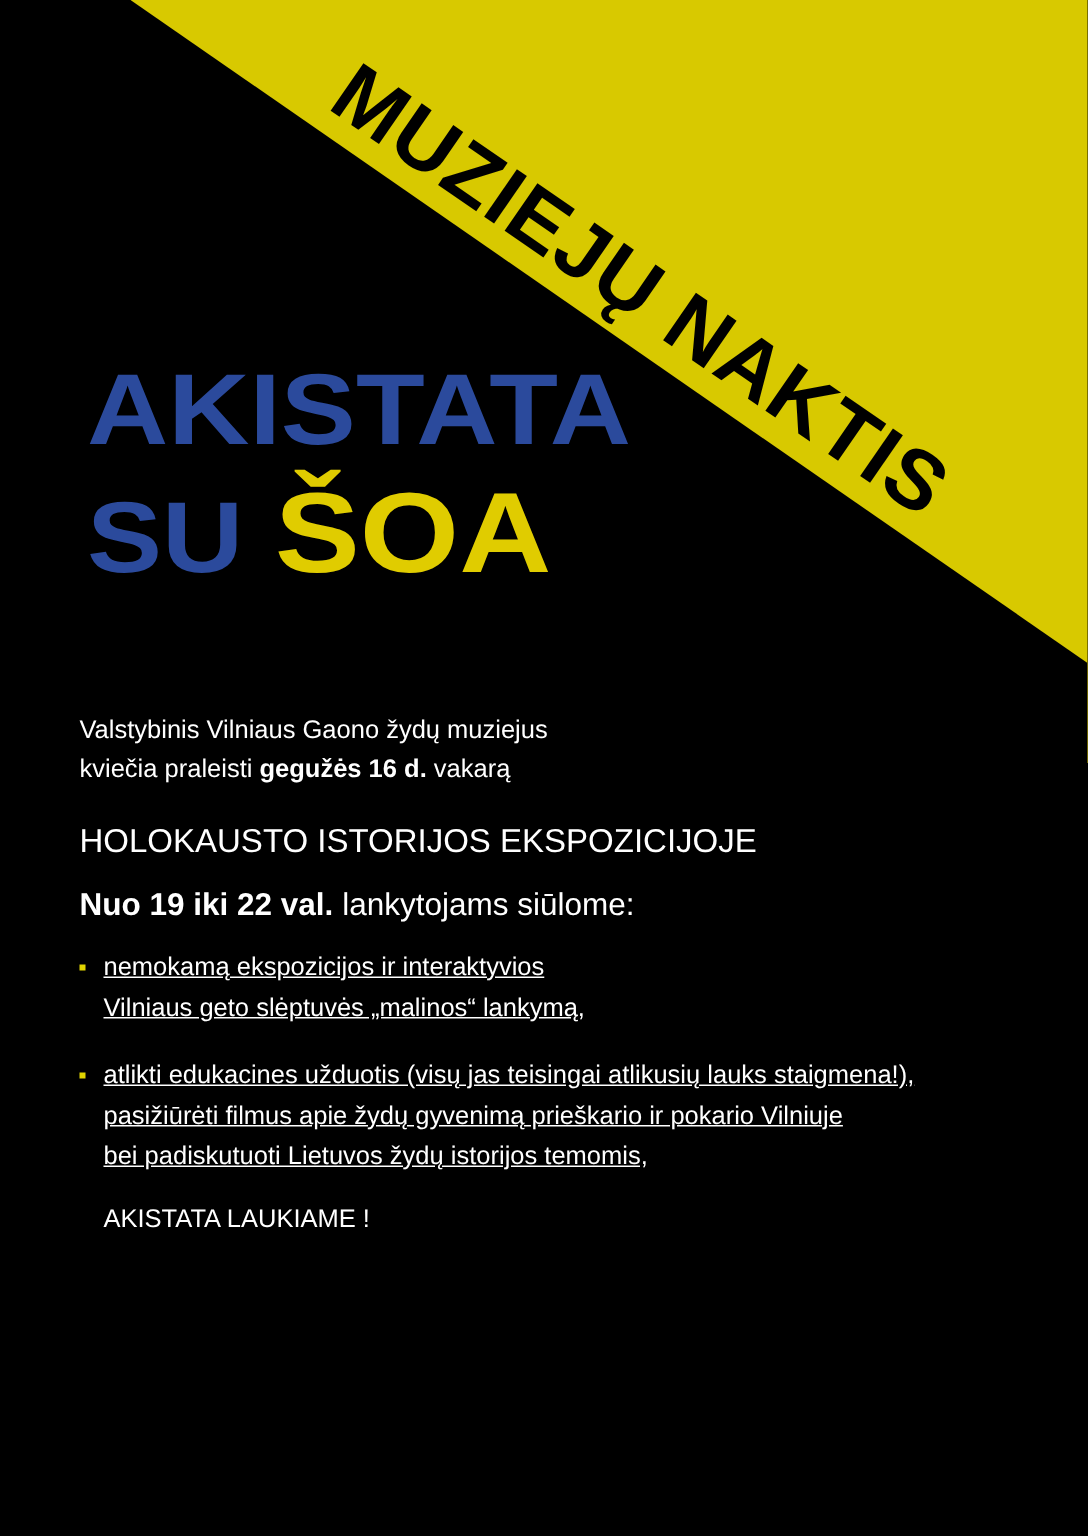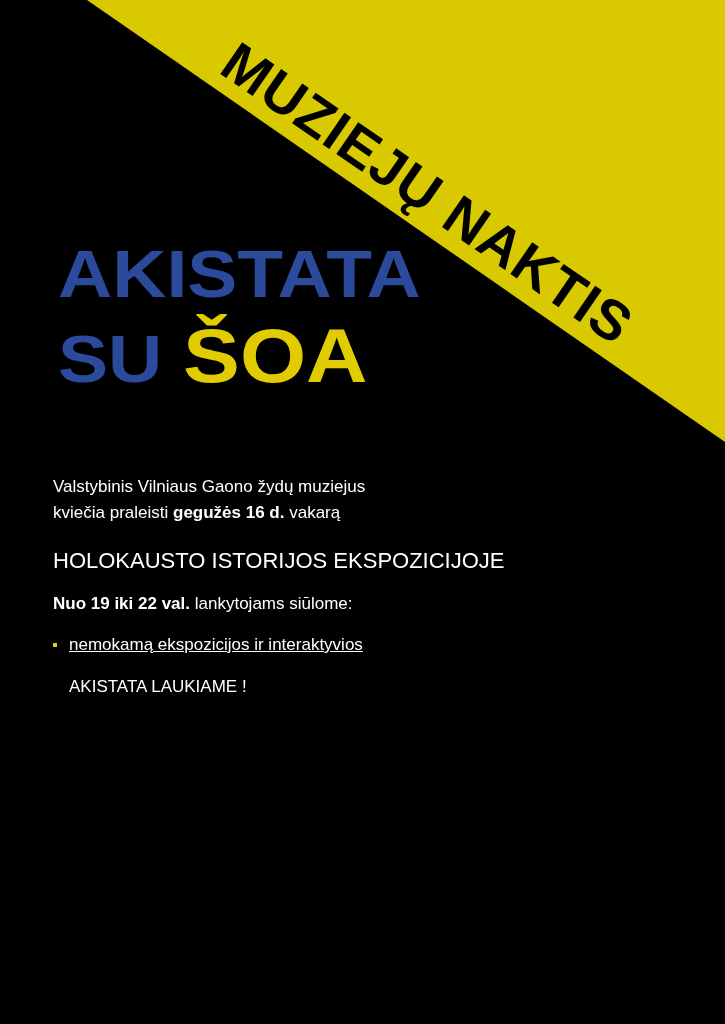--- a/index.html
+++ b/index.html
@@ -36,21 +36,21 @@
       font-size: 67px; font-weight: bold; line-height: 1;
       transform: scaleX(1.12); transform-origin: 0 0;
     }
     .title2 .su { color: #2b4a9c; }
     .title2 .soa { color: #e0cc00; font-size: 76px; }
     .content { position: absolute; left: 53px; top: 463px; width: 650px; margin-top: 11px; }
     .p { font-size: 17px; line-height: 26px; }
     .bold { font-weight: bold; }
     .heading { font-size: 22px; line-height: 28px; margin-top: 21px; }
     .addr { font-size: 17px; line-height: 26px; }
-    .hours { font-size: 17px; line-height: 26px; margin-top: 16px; }
+    .hours { font-size: 21px; line-height: 26px; margin-top: 16px; }
     .bullets { margin-top: 14px; }
     .bullet { position: relative; padding-left: 16px; font-size: 17px; line-height: 27px; margin-bottom: 18px; text-decoration: underline; }
     .bullet .dot {
       position: absolute; left: 0; top: 12px; width: 4px; height: 4px; background: #e0d400;
     }
     .closing { font-size: 17px; line-height: 26px; padding-left: 16px; margin-top: -2px; }
   </style>
 </head>
 <body>
 
@@ -69,17 +69,24 @@
   <div class="p"><span>kviečia praleisti </span><span class="bold">gegužės 16 d.</span><span> vakarą</span></div>
 
   <div class="heading">HOLOKAUSTO ISTORIJOS EKSPOZICIJOJE</div>
 
   <div class="hours"><span class="bold">Nuo 19 iki 22 val.</span><span> lankytojams siūlome:</span></div>
 
   <div class="bullets">
     <div class="bullet">
       <span class="dot"></span>
       <div>nemokamą ekspozicijos ir interaktyvios</div>
+      <div>Vilniaus geto slėptuvės „malinos“ lankymą,</div>
+    </div>
+    <div class="bullet">
+      <span class="dot"></span>
+      <div>atlikti edukacines užduotis (visų jas teisingai atlikusių lauks staigmena!),</div>
+      <div>pasižiūrėti filmus apie žydų gyvenimą prieškario ir pokario Vilniuje</div>
+      <div>bei padiskutuoti Lietuvos žydų istorijos temomis,</div>
     </div>
   </div>
 
   <div class="closing">AKISTATA LAUKIAME !</div>
 </div>
 
 </body></html>

